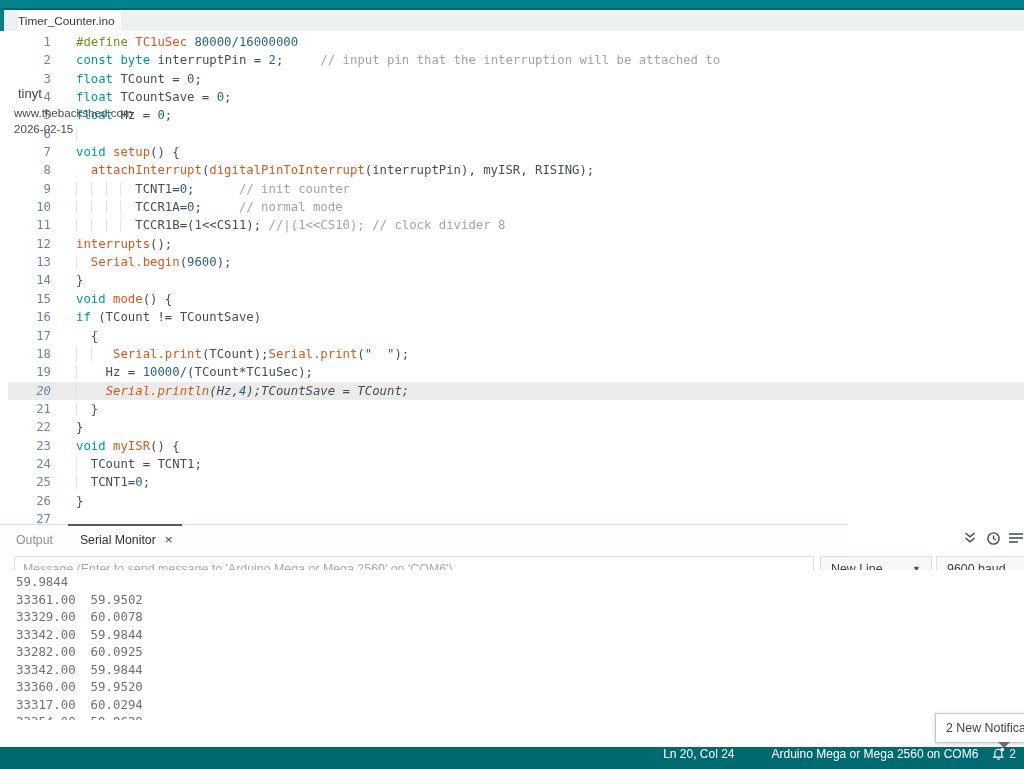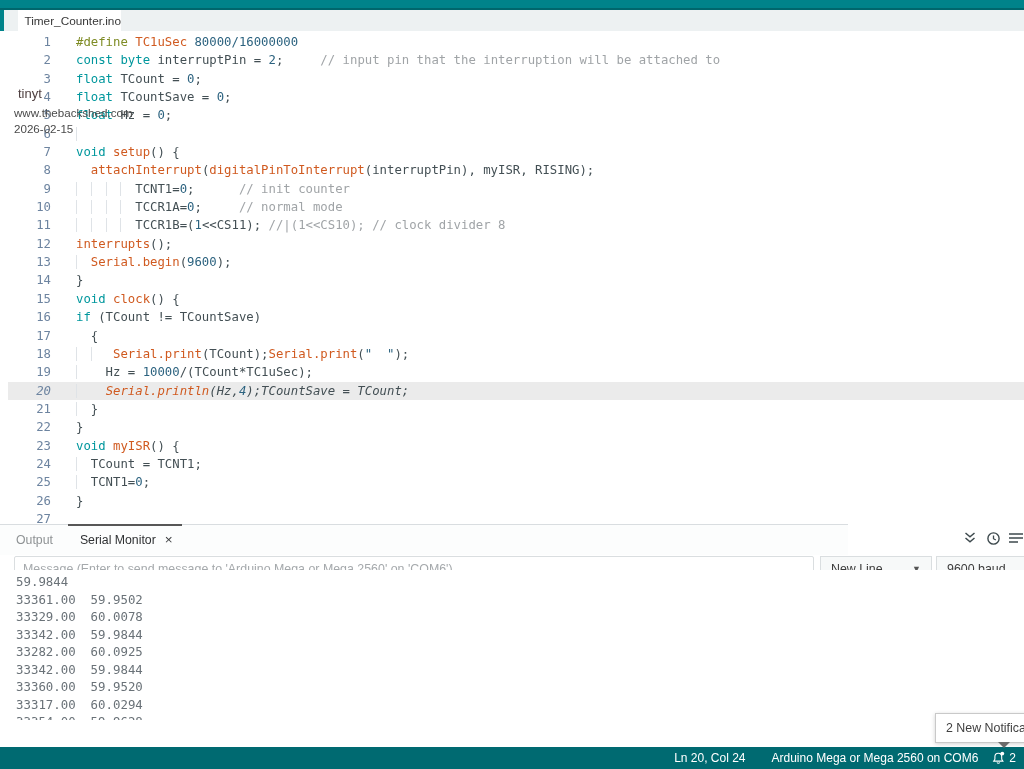--- a/index.html
+++ b/index.html
@@ -7,21 +7,21 @@
     width:1024px;height:769px;position:relative;overflow:hidden;
     background:#ffffff;font-family:"Liberation Sans","DejaVu Sans",sans-serif;
     -webkit-font-smoothing:antialiased;
   }
   
   .topbar{position:absolute;left:0;top:0;width:1024px;height:8px;background:var(--accent);border-bottom:2px solid var(--accent-dark);}
   .tabstrip{position:absolute;left:0;top:10px;width:1024px;height:21px;background:#edf1f2;}
   .tabstrip-accent{position:absolute;left:0;top:0;width:4px;height:21px;background:var(--accent);}
   .tab-active{
     position:absolute;left:18px;top:0;width:103px;height:21px;background:#ffffff;
-    display:flex;align-items:center;justify-content:flex-end;
+    display:flex;align-items:center;justify-content:flex-start;
     font-size:11.8px;color:#383838;
   }
   
   .editor{position:absolute;left:0;top:31px;width:1024px;height:493px;background:#ffffff;overflow:hidden;}
   .code-rows{padding:2px 0 0 8px;font-family:"DejaVu Sans Mono","Liberation Mono",monospace;font-size:12.3px;}
   .crow{display:flex;height:18.35px;line-height:18.35px;white-space:pre;}
   .crow.cur{background:var(--curline);font-style:italic;}
   .ln{width:43px;text-align:right;color:var(--lnum);flex:none;}
   .cd{margin-left:25px;flex:none;}
   .tk.k{color:var(--kw);}
@@ -72,24 +72,24 @@
     border:1px solid #c9c9c9;box-shadow:0 1px 4px rgba(0,0,0,.18);box-sizing:border-box;
     display:flex;align-items:center;padding-left:10px;font-size:12.4px;color:#414141;z-index:20;white-space:nowrap;overflow:hidden;
   }
   .toast-caret{
     position:absolute;left:998px;top:742px;width:0;height:0;z-index:21;
     border-left:6px solid transparent;border-right:6px solid transparent;border-top:6px solid #6b6b6b;
   }
   
   .statusbar{
     position:absolute;left:0;top:747px;width:1024px;height:22px;background:var(--status);
-    display:flex;align-items:center;justify-content:flex-end;color:#fff;font-size:12px;box-sizing:border-box;padding-right:8px;padding-left:38px;
+    display:flex;align-items:flex-start;justify-content:flex-end;color:#fff;font-size:12px;box-sizing:border-box;padding-right:8px;padding-left:38px;
   }
   .sb-pos{margin-right:26px;}
-  .sb-board{margin-right:14px;}
+  .sb-board{margin-right:14px;margin-left:11px;}
   .sb-bell{display:flex;align-items:center;}
   .sb-count{margin-left:4px;}
 </style>
 </head>
 <body style="--accent: #00838a; --accent-dark: #00666c; --status: #006a71; --kw: #00979d; --fn: #d05a20; --num: #2b627f; --pp: #7e8b24; --cmt: #a0a4a7; --plain: #434f54; --lnum: #6d84a0; --curline: #ebebeb;">
 
 <div class="topbar"></div>
 
 <div class="tabstrip">
   <div class="tabstrip-accent"></div>
@@ -107,21 +107,21 @@
       <div class="crow"><span class="ln">5</span><span class="cd"><span class="tk k">float</span><span class="tk t"> Hz = </span><span class="tk n">0</span><span class="tk t">;</span></span></div>
       <div class="crow"><span class="ln">6</span><span class="cd"><span class="tk g">  </span></span></div>
       <div class="crow"><span class="ln">7</span><span class="cd"><span class="tk k">void</span><span class="tk t"> </span><span class="tk f">setup</span><span class="tk t">() {</span></span></div>
       <div class="crow"><span class="ln">8</span><span class="cd"><span class="tk t">  </span><span class="tk f">attachInterrupt</span><span class="tk t">(</span><span class="tk f">digitalPinToInterrupt</span><span class="tk t">(interruptPin), myISR, RISING);</span></span></div>
       <div class="crow"><span class="ln">9</span><span class="cd"><span class="tk g">  </span><span class="tk g">  </span><span class="tk g">  </span><span class="tk g">  </span><span class="tk t">TCNT1=</span><span class="tk n">0</span><span class="tk t">;      </span><span class="tk c">// init counter</span></span></div>
       <div class="crow"><span class="ln">10</span><span class="cd"><span class="tk g">  </span><span class="tk g">  </span><span class="tk g">  </span><span class="tk g">  </span><span class="tk t">TCCR1A=</span><span class="tk n">0</span><span class="tk t">;     </span><span class="tk c">// normal mode</span></span></div>
       <div class="crow"><span class="ln">11</span><span class="cd"><span class="tk g">  </span><span class="tk g">  </span><span class="tk g">  </span><span class="tk g">  </span><span class="tk t">TCCR1B=(</span><span class="tk n">1</span><span class="tk t">&lt;&lt;CS11); </span><span class="tk c">//|(1&lt;&lt;CS10); // clock divider 8</span></span></div>
       <div class="crow"><span class="ln">12</span><span class="cd"><span class="tk f">interrupts</span><span class="tk t">();</span></span></div>
       <div class="crow"><span class="ln">13</span><span class="cd"><span class="tk g">  </span><span class="tk f">Serial.begin</span><span class="tk t">(</span><span class="tk n">9600</span><span class="tk t">);</span></span></div>
       <div class="crow"><span class="ln">14</span><span class="cd"><span class="tk t">}</span></span></div>
-      <div class="crow"><span class="ln">15</span><span class="cd"><span class="tk k">void</span><span class="tk t"> </span><span class="tk f">clock</span><span class="tk t">() {</span></span></div>
+      <div class="crow"><span class="ln">15</span><span class="cd"><span class="tk k">void</span><span class="tk t"> </span><span class="tk f">mode</span><span class="tk t">() {</span></span></div>
       <div class="crow"><span class="ln">16</span><span class="cd"><span class="tk k">if</span><span class="tk t"> (TCount != TCountSave)</span></span></div>
       <div class="crow"><span class="ln">17</span><span class="cd"><span class="tk t">  {</span></span></div>
       <div class="crow"><span class="ln">18</span><span class="cd"><span class="tk g">  </span><span class="tk g">  </span><span class="tk t"> </span><span class="tk f">Serial.print</span><span class="tk t">(TCount);</span><span class="tk f">Serial.print</span><span class="tk t">(</span><span class="tk n">"  "</span><span class="tk t">);</span></span></div>
       <div class="crow"><span class="ln">19</span><span class="cd"><span class="tk g">  </span><span class="tk t">  Hz = </span><span class="tk n">10000</span><span class="tk t">/(TCount*TC1uSec);</span></span></div>
       <div class="crow cur"><span class="ln">20</span><span class="cd"><span class="tk g">  </span><span class="tk t">  </span><span class="tk f">Serial.println</span><span class="tk t">(Hz,</span><span class="tk n">4</span><span class="tk t">);TCountSave = TCount;</span></span></div>
       <div class="crow"><span class="ln">21</span><span class="cd"><span class="tk g">  </span><span class="tk t">}</span></span></div>
       <div class="crow"><span class="ln">22</span><span class="cd"><span class="tk t">}</span></span></div>
       <div class="crow"><span class="ln">23</span><span class="cd"><span class="tk k">void</span><span class="tk t"> </span><span class="tk f">myISR</span><span class="tk t">() {</span></span></div>
       <div class="crow"><span class="ln">24</span><span class="cd"><span class="tk g">  </span><span class="tk t">TCount = TCNT1;</span></span></div>
       <div class="crow"><span class="ln">25</span><span class="cd"><span class="tk g">  </span><span class="tk t">TCNT1=</span><span class="tk n">0</span><span class="tk t">;</span></span></div>

